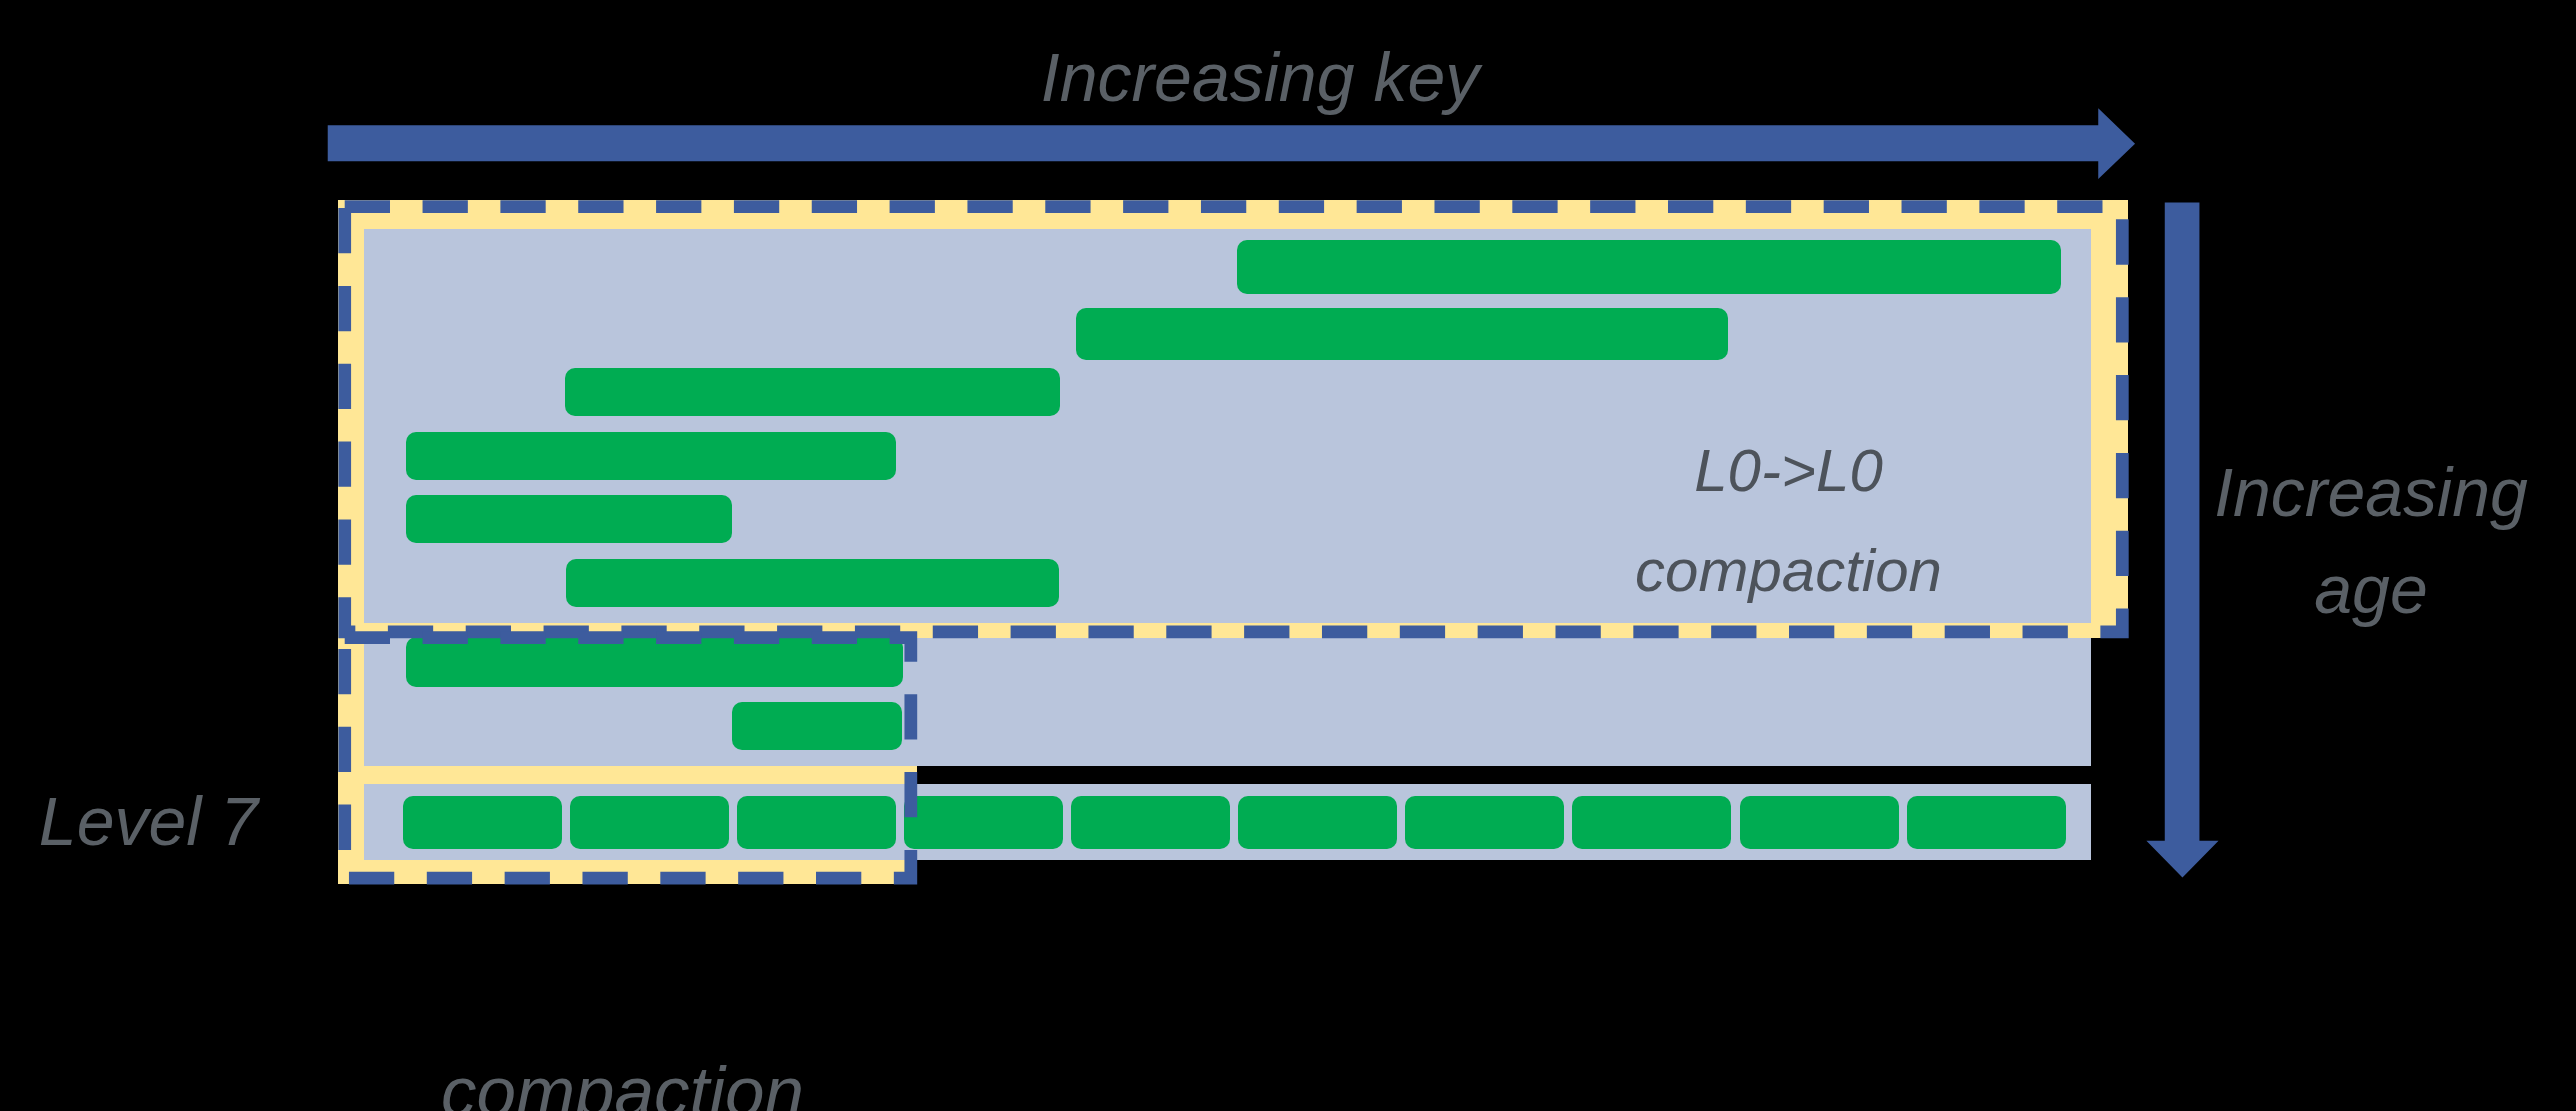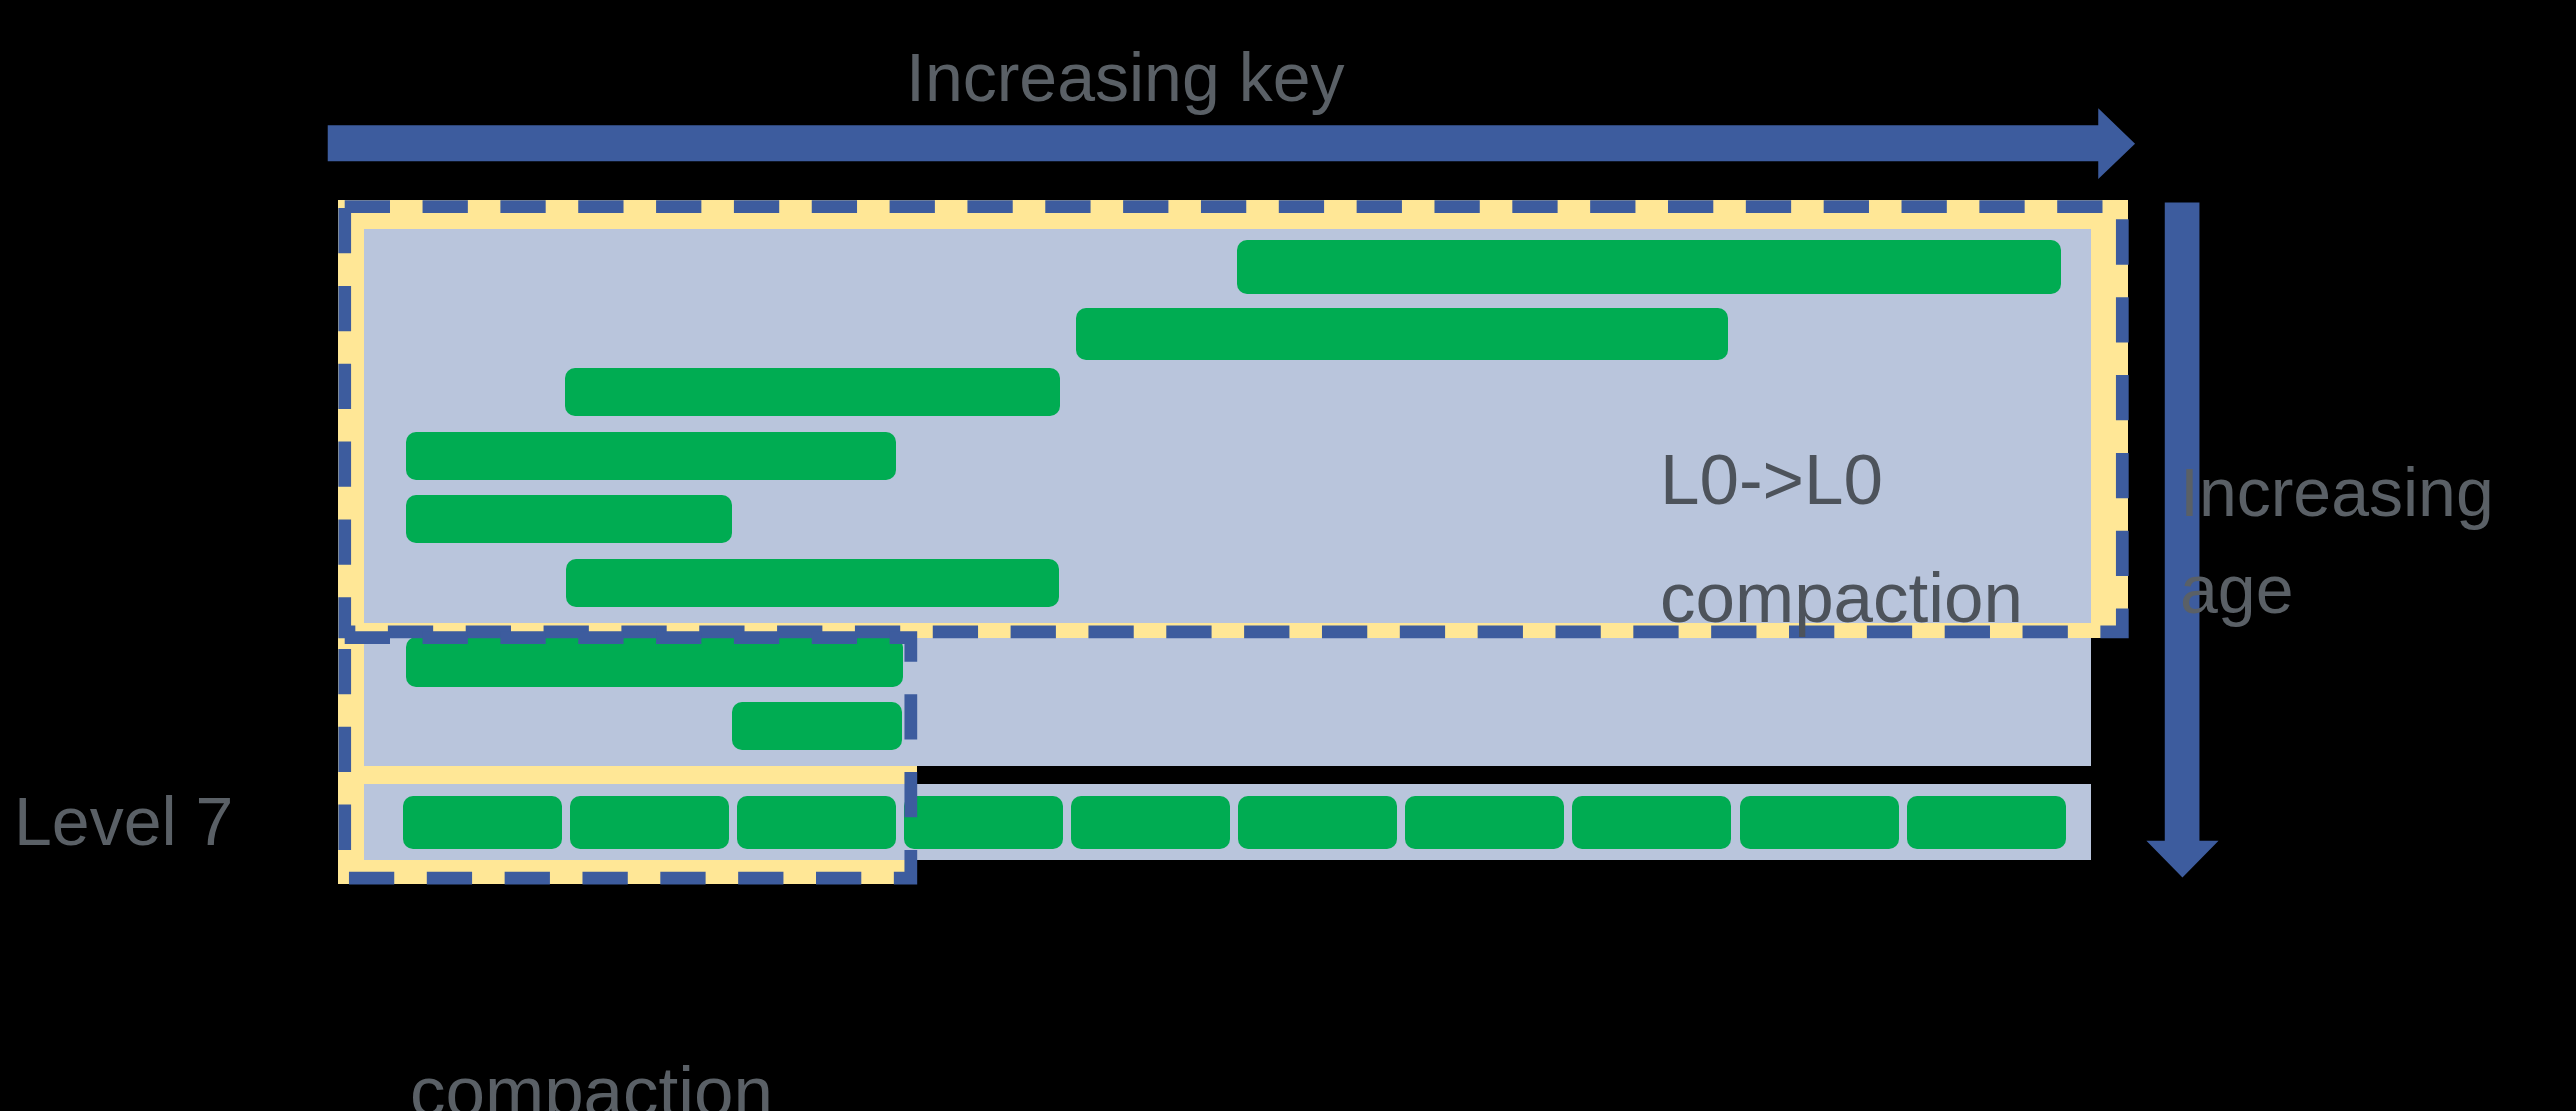--- a/index.html
+++ b/index.html
@@ -17,29 +17,30 @@
   .box   { position: absolute; background: var(--highlight_yellow, #FFE796); }
   .region{ position: absolute; background: var(--region_blue, #B9C5DC); }
   .sst   { position: absolute; background: var(--sstable_green, #00AC52); border-radius: 10px; }
   #overlay { position: absolute; left: 0; top: 0; width: 2576px; height: 1111px; pointer-events: none; }
   .dash  { fill: none; stroke: var(--arrow_navy, #3D5C9E); stroke-width: 18; stroke-dasharray: 64 46; }
   .arrow { fill: var(--arrow_navy, #3D5C9E); stroke: none; }
   .lbl {
     position: absolute;
     font-size: 68px;
     color: var(--label_gray, #5A6066);
-    text-align: left;
+    text-align: center;
     line-height: 1.3;
     white-space: nowrap;
+    font-style: italic;
   }
   #lbl-key    { left: 906px; top: 33px;   width: 708px; }
   #lbl-level0 { left: 14px;   top: 453px;  width: 269px; }
   #lbl-level1 { left: 14px;   top: 777px; width: 269px; }
   #lbl-age    { left: 2180px; top: 444px;  width: 382px; line-height: 1.42; }
-  #lbl-l0l0   { left: 1660px; top: 421px;  width: 425px; font-size: 71px; line-height: 1.66;
+  #lbl-l0l0   { left: 1576px; top: 421px;  width: 425px; font-size: 60px; line-height: 1.66;
                 color: var(--compaction_text, #4D535B); }
   #lbl-l0l1   { left: 410px;  top: 909px; width: 425px; font-size: 71px; line-height: 1.72; }
 </style>
 </head>
 <body>
 
 <div id="canvas">
 
   <div class="box" style="left: 338px; top: 200px; width: 1790px; height: 438px;"></div>
   <div class="box" style="left: 338px; top: 631px; width: 579px; height: 253px;"></div>

